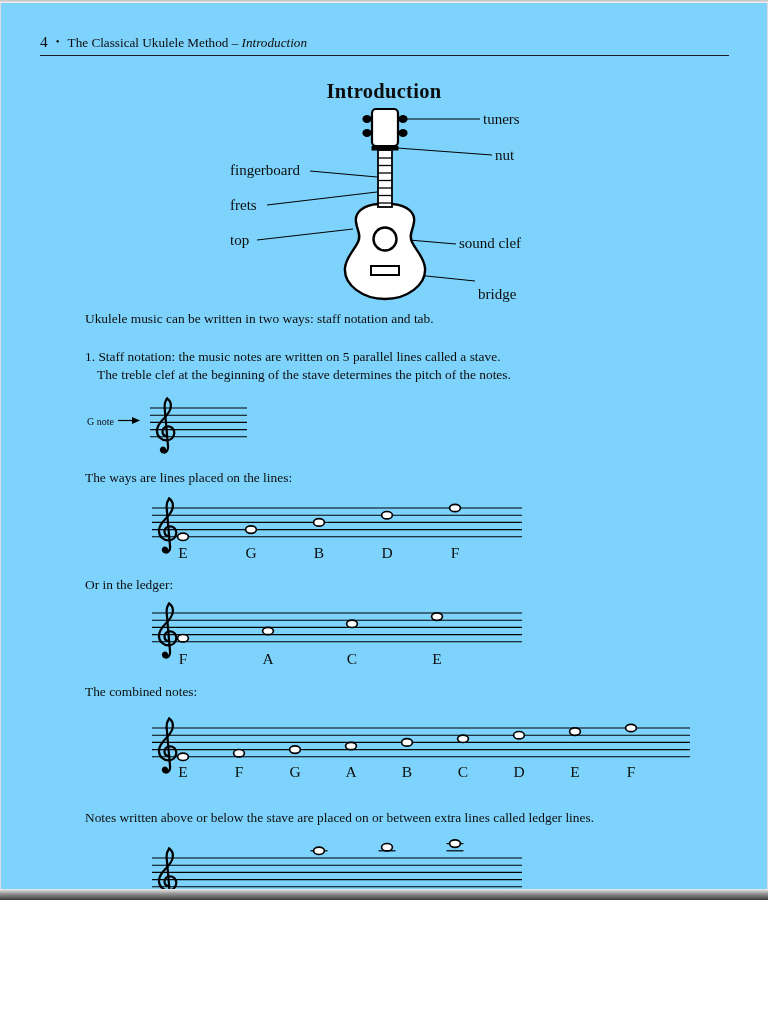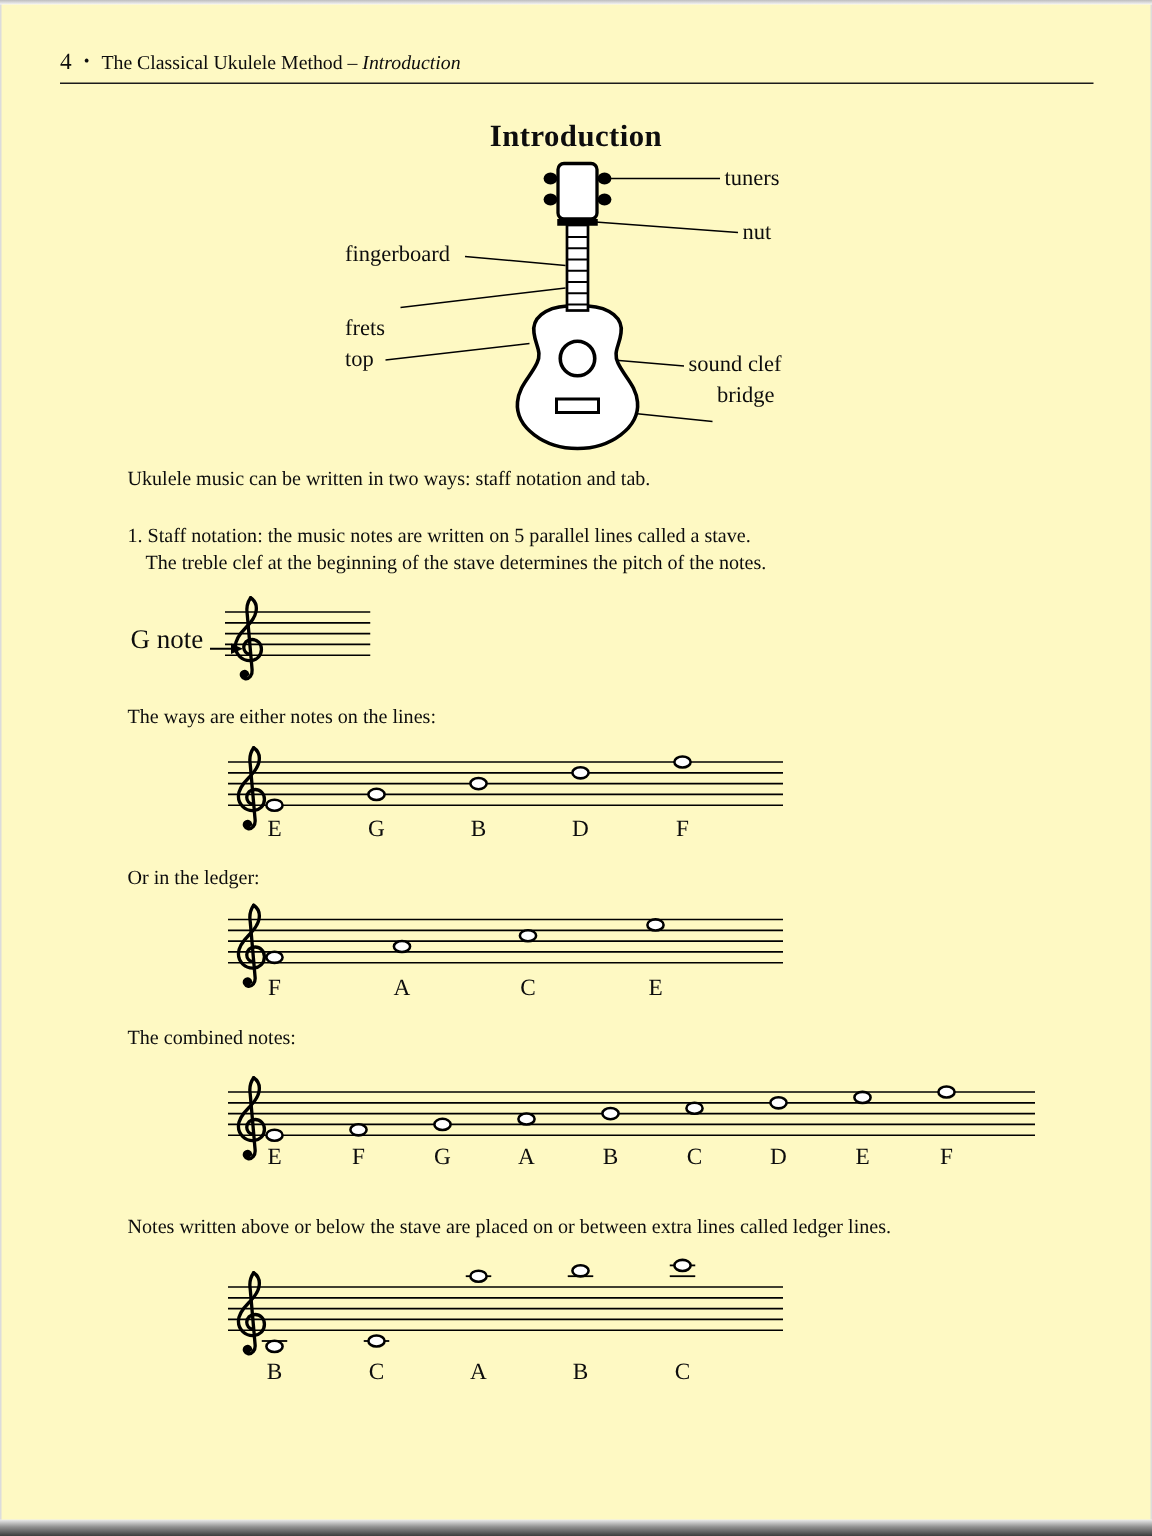--- a/index.html
+++ b/index.html
@@ -1,18 +1,18 @@
 <!DOCTYPE html>
 <html><head>
 <meta charset="utf-8">
 <style>
   *{margin:0;padding:0;box-sizing:border-box}
   html,body{background:#fff}
   body{font-family:"Liberation Serif","DejaVu Serif",serif;color:#0d0d0d}
-  .page{position:relative;width:768px;height:1024px;background:#fef9c3;overflow:hidden;
+  .page{position:relative;width:768px;height:900px;background:#7dd3fc;overflow:hidden;
         box-shadow:inset 0 0 0 1px #dcdcdc}
   .scan-top{position:absolute;top:0;left:0;right:0;height:3px;
         background:linear-gradient(#bdbdbd,#f6f6f6);z-index:6}
   .scan-bottom{position:absolute;bottom:0;left:0;right:0;height:11px;
         background:linear-gradient(#ededed,#909090 45%,#3c3c3c);z-index:6}
 
   .header{position:absolute;left:40px;top:33px;white-space:nowrap}
   .header .pgnum{font-size:15.5px}
   .header .bullet{font-size:11px;margin:0 8px;vertical-align:2px}
   .header .booktitle{font-size:13.2px}
@@ -21,38 +21,38 @@
 
   .page-title{position:absolute;top:80px;left:0;width:100%;text-align:center;
         font-size:20.5px;font-weight:bold;letter-spacing:.3px}
 
   .diagram{position:absolute;left:230px;top:103px;width:312px;height:200px}
   .diagram svg{position:absolute;left:0;top:0}
   .dlabel{position:absolute;font-size:15px;white-space:nowrap}
   .dl-tuners{left:253px;top:111px}
   .dl-nut{left:265px;top:44px}
   .dl-fingerboard{left:0;top:59px}
-  .dl-frets{left:0;top:108px}
+  .dl-frets{left:0;top:94px}
   .dl-top{left:0;top:129px}
   .dl-soundhole{left:229px;top:132px}
-  .dl-bridge{left:248px;top:153px}
+  .dl-bridge{left:248px;top:183px}
   .dl-tuners{top:8px}
 
   .para{position:absolute;left:85px;font-size:13.4px;line-height:17.6px;white-space:nowrap}
   #para-ways{top:310px}
   #para-sn{top:348px}
   #para-sn .indent{padding-left:12px}
   #label-lines{top:469px}
   #label-spaces{top:576px}
   #label-combined{top:683px}
   #para-ledger{top:809px}
   .para b{font-weight:normal}
 
-  .gnote-label{position:absolute;left:87px;top:416px;display:flex;align-items:flex-end;gap:4px;
-        font-size:18px;white-space:nowrap}
+  .gnote-label{position:absolute;left:87px;top:416px;display:flex;align-items:flex-start;gap:4px;
+        font-size:10px;white-space:nowrap}
 
   .staff-block{position:absolute}
   #staff-gnote{left:150px;top:388px}
   #staff-lines{left:152px;top:488px}
   #staff-spaces{left:152px;top:593px}
   #staff-combined{left:152px;top:708px}
   #staff-ledger{left:152px;top:838px}
   .note-letter{position:absolute;font-size:15.5px;width:18px;text-align:center}
 
   .footer{position:absolute;top:948px;left:0;width:100%;text-align:center;font-size:13.5px}
@@ -133,21 +133,21 @@
         <line x1="0" y1="34.4" x2="97" y2="34.4" stroke="#000" stroke-width="1.1"></line>
         <line x1="0" y1="41.6" x2="97" y2="41.6" stroke="#000" stroke-width="1.1"></line>
         <line x1="0" y1="48.8" x2="97" y2="48.8" stroke="#000" stroke-width="1.1"></line>
         <g transform="translate(4 9.527272727272727) scale(0.6545454545454545)" fill="none" stroke="#000" stroke-width="3.4" stroke-linecap="round">
           <path d="M20 1.5 C24.5 4.5 26.5 10 25.5 15.5 C24.5 21.5 20.5 26.5 15 32 C8.5 38.5 4.5 44 4.5 51 C4.5 59.5 11.5 65.5 19 65.5 C26 65.5 31 60.5 31 54 C31 48 26.5 44 21.5 44 C16.5 44 13 47.5 13 52 C13 55.5 15.5 58.5 19 59"></path>
           <path d="M20 1.5 C16.5 6.5 15.5 12 16.5 18 L21.5 75 C22 80.5 18.5 84.5 14.5 84 C11 83.5 9.5 79.5 11.5 77.5 C13.5 75.5 16.5 76.5 17 79.5"></path>
           <circle cx="14" cy="80" r="3.4" fill="#000" stroke="none"></circle>
         </g>
       </svg></div>
 
-  <div class="para" id="label-lines"><span>The </span><b>ways</b><span> are either notes on the lines:</span></div>
+  <div class="para" id="label-lines"><span>The </span><b>ways</b><span> are lines placed on the lines:</span></div>
   <div class="staff-block" id="staff-lines"><svg width="370" height="74" viewBox="0 0 370 74">
         <line x1="0" y1="20" x2="370" y2="20" stroke="#000" stroke-width="1.1"></line>
         <line x1="0" y1="27.2" x2="370" y2="27.2" stroke="#000" stroke-width="1.1"></line>
         <line x1="0" y1="34.4" x2="370" y2="34.4" stroke="#000" stroke-width="1.1"></line>
         <line x1="0" y1="41.6" x2="370" y2="41.6" stroke="#000" stroke-width="1.1"></line>
         <line x1="0" y1="48.8" x2="370" y2="48.8" stroke="#000" stroke-width="1.1"></line>
         <g transform="translate(4 9.527272727272727) scale(0.6545454545454545)" fill="none" stroke="#000" stroke-width="3.4" stroke-linecap="round">
           <path d="M20 1.5 C24.5 4.5 26.5 10 25.5 15.5 C24.5 21.5 20.5 26.5 15 32 C8.5 38.5 4.5 44 4.5 51 C4.5 59.5 11.5 65.5 19 65.5 C26 65.5 31 60.5 31 54 C31 48 26.5 44 21.5 44 C16.5 44 13 47.5 13 52 C13 55.5 15.5 58.5 19 59"></path>
           <path d="M20 1.5 C16.5 6.5 15.5 12 16.5 18 L21.5 75 C22 80.5 18.5 84.5 14.5 84 C11 83.5 9.5 79.5 11.5 77.5 C13.5 75.5 16.5 76.5 17 79.5"></path>
           <circle cx="14" cy="80" r="3.4" fill="#000" stroke="none"></circle>

